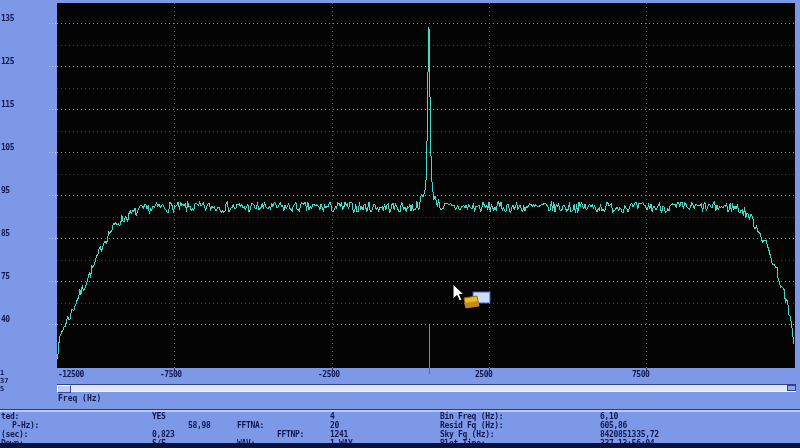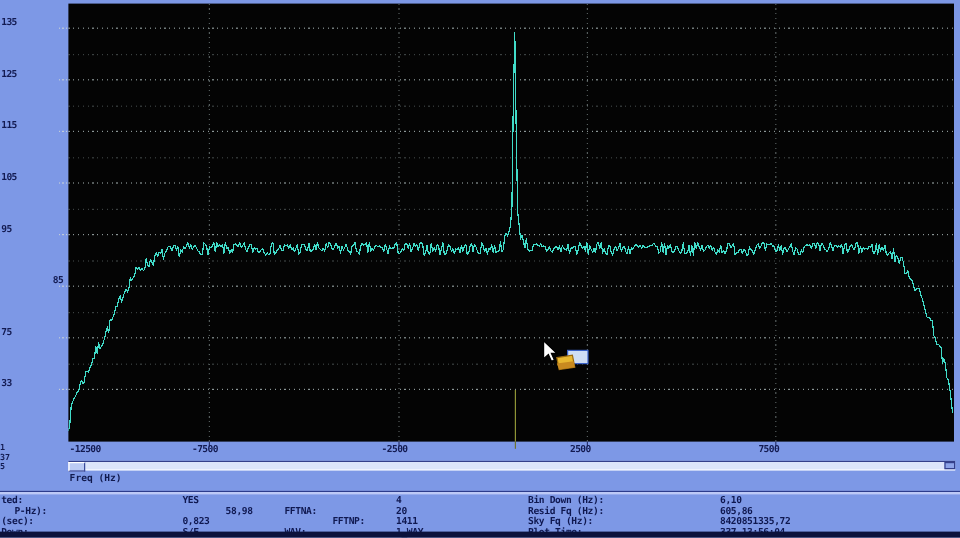--- a/index.html
+++ b/index.html
@@ -44,25 +44,25 @@
       <div class="ytick-label" style="top: 14px;">135</div>
       <div class="ytick-dash" style="top: 23px;"></div>
       <div class="ytick-label" style="top: 57px;">125</div>
       <div class="ytick-dash" style="top: 66px;"></div>
       <div class="ytick-label" style="top: 100px;">115</div>
       <div class="ytick-dash" style="top: 109px;"></div>
       <div class="ytick-label" style="top: 143px;">105</div>
       <div class="ytick-dash" style="top: 152px;"></div>
       <div class="ytick-label" style="top: 186px;">95</div>
       <div class="ytick-dash" style="top: 195px;"></div>
-      <div class="ytick-label" style="top: 229px; padding-left: 43px;">85</div>
+      <div class="ytick-label" style="top: 229px;">85</div>
       <div class="ytick-dash" style="top: 238px;"></div>
       <div class="ytick-label" style="top: 272px;">75</div>
       <div class="ytick-dash" style="top: 281px;"></div>
-      <div class="ytick-label" style="top: 315px;">33</div>
+      <div class="ytick-label" style="top: 315px;">40</div>
       <div class="ytick-dash" style="top: 324px;"></div>
     </div>
 
   <div id="plot">
     <div id="gridlines">
         <div class="hgrid" style="top: 20px;"></div>
         <div class="hgrid minor" style="top: 42px;"></div>
         <div class="hgrid" style="top: 63px;"></div>
         <div class="hgrid minor" style="top: 85px;"></div>
         <div class="hgrid" style="top: 106px;"></div>
@@ -123,24 +123,24 @@
       <div class="srow-value" style="left: 152px; top: 421px; padding-left: 36px;">58,98</div>
       <div class="srow-label" style="left: 1px; top: 430px;">(sec):</div>
       <div class="srow-value" style="left: 152px; top: 430px;">0,823</div>
       <div class="srow-label" style="left: 1px; top: 439px;">Down:</div>
       <div class="srow-value" style="left: 152px; top: 439px;">S/F</div>
       <div class="srow-label" style="left: 237px; top: 416px; margin-top: 44px;">FFTZF:</div>
       <div class="srow-value" style="left: 330px; top: 412px;">4</div>
       <div class="srow-label" style="left: 237px; top: 421px;">FFTNA:</div>
       <div class="srow-value" style="left: 330px; top: 421px;">20</div>
       <div class="srow-label" style="left: 237px; top: 430px; padding-left: 40px;">FFTNP:</div>
-      <div class="srow-value" style="left: 330px; top: 430px;">1411</div>
+      <div class="srow-value" style="left: 330px; top: 430px;">1241</div>
       <div class="srow-label" style="left: 237px; top: 439px;">WAV:</div>
       <div class="srow-value" style="left: 330px; top: 439px;">1_WAY</div>
-      <div class="srow-label" style="left: 440px; top: 412px;">Bin Down (Hz):</div>
+      <div class="srow-label" style="left: 440px; top: 412px;">Bin Freq (Hz):</div>
       <div class="srow-value" style="left: 600px; top: 412px;">6,10</div>
       <div class="srow-label" style="left: 440px; top: 421px;">Resid Fq (Hz):</div>
       <div class="srow-value" style="left: 600px; top: 421px;">605,86</div>
       <div class="srow-label" style="left: 440px; top: 430px;">Sky Fq (Hz):</div>
       <div class="srow-value" style="left: 600px; top: 430px;">8420851335,72</div>
       <div class="srow-label" style="left: 440px; top: 439px;">Plot Time:</div>
       <div class="srow-value" style="left: 600px; top: 439px;">337 13:56:04</div>
     </div>
 
   <div id="bottom-bar"></div>

